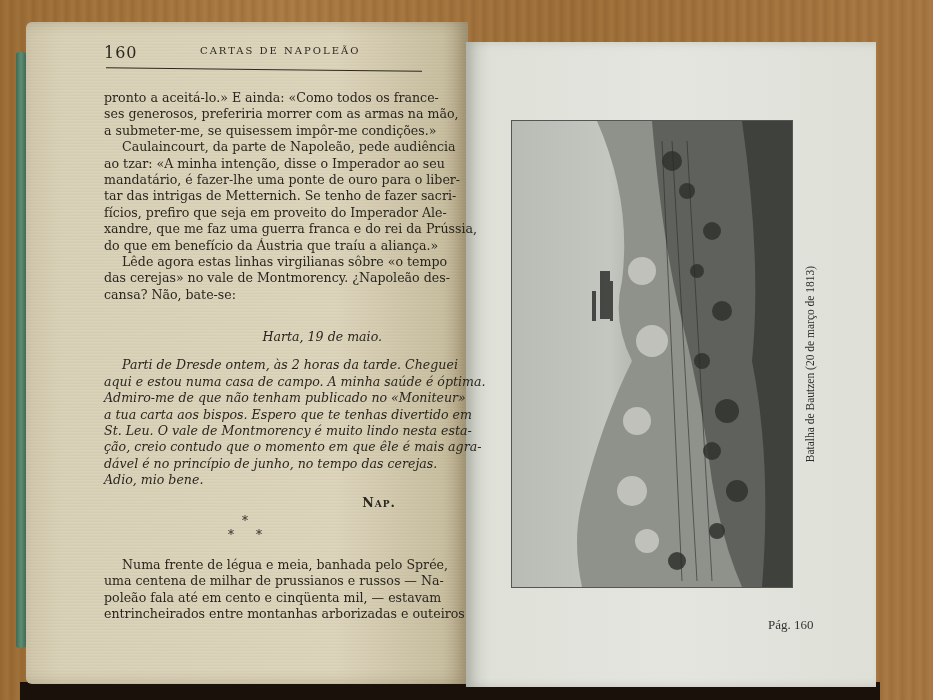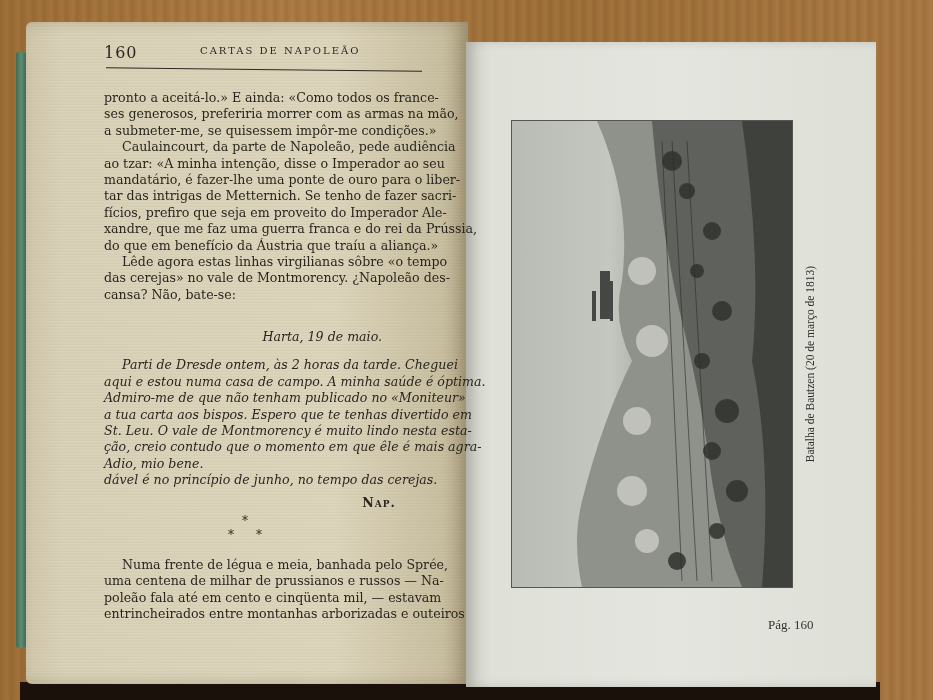--- a/index.html
+++ b/index.html
@@ -100,22 +100,22 @@
 
   <div class="gap" style="height:26px"></div>
   <span class="line date-line">Harta, 19 de maio.</span>
   <div class="gap" style="height:12px"></div>
   <span class="line italic indent">Parti de Dresde ontem, às 2 horas da tarde. Cheguei</span>
   <span class="line italic">aqui e estou numa casa de campo. A minha saúde é óptima.</span>
   <span class="line italic">Admiro-me de que não tenham publicado no «Moniteur»</span>
   <span class="line italic">a tua carta aos bispos. Espero que te tenhas divertido em</span>
   <span class="line italic">St. Leu. O vale de Montmorency é muito lindo nesta esta-</span>
   <span class="line italic">ção, creio contudo que o momento em que êle é mais agra-</span>
+  <span class="line italic">dável é no princípio de junho, no tempo das cerejas.</span>
   <span class="line italic last">Adio, mio bene.</span>
-  <span class="line italic">dável é no princípio de junho, no tempo das cerejas.</span>
   <div class="gap" style="height:6px"></div>
   <span class="line signature">Nap.</span>
 
   <div class="asterism">
     <span style="left:138px; top:2px">*</span>
     <span style="left:124px; top:16px">*</span>
     <span style="left:152px; top:16px">*</span>
   </div>
   <div class="gap" style="height:10px"></div>
 

